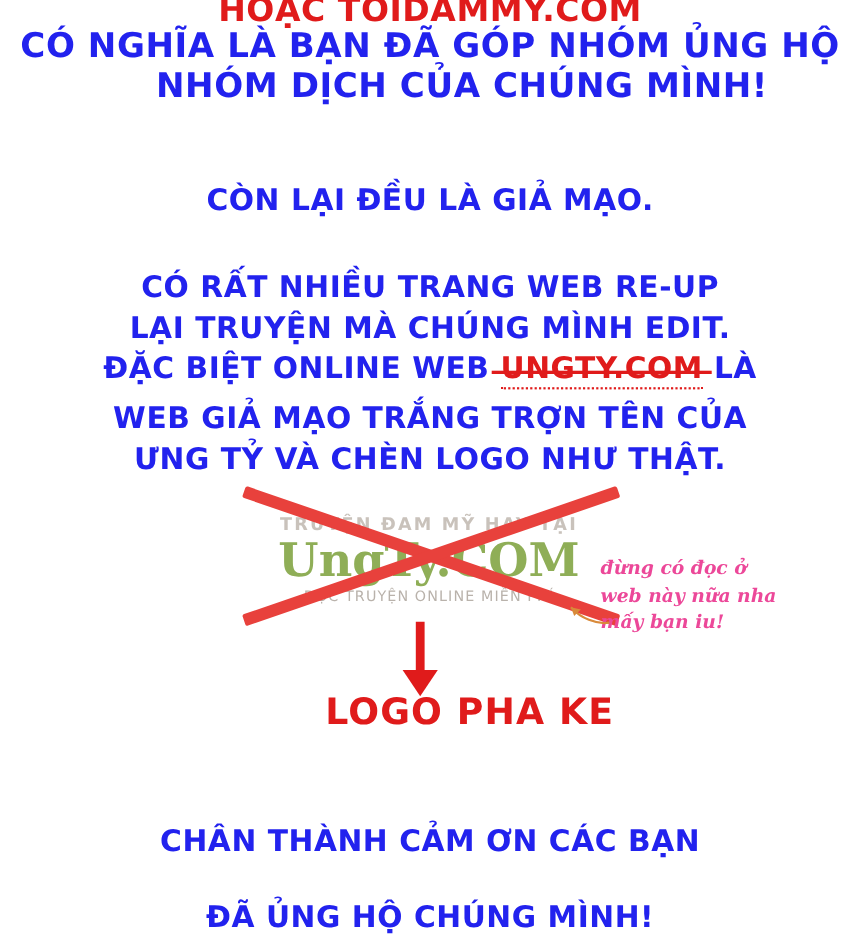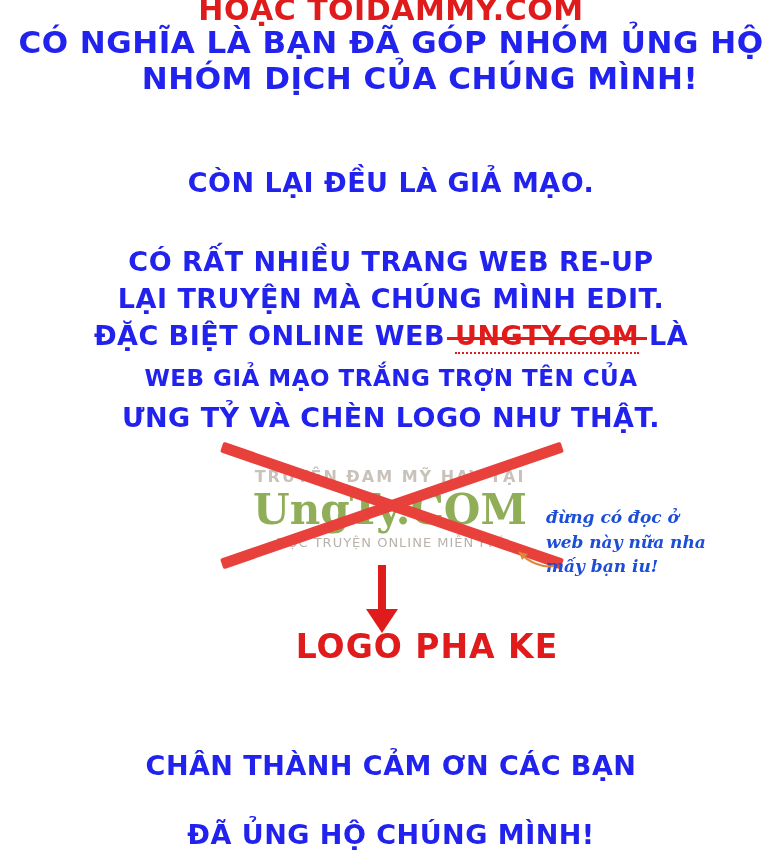--- a/index.html
+++ b/index.html
@@ -75,21 +75,21 @@
     font-size: 27px;
     font-weight: 700;
   }
   .sec2-l3 {
     top: 320px;
     font-size: 27px;
     font-weight: 700;
   }
   .sec2-l4 {
     top: 365px;
-    font-size: 23px;
+    font-size: 27px;
     font-weight: 700;
   }
   .sec2-l5 {
     top: 402px;
     font-size: 27px;
     font-weight: 700;
   }
 
   
   .strike {
@@ -172,21 +172,21 @@
   .x-mark .bar.b {
     transform: rotate(-19deg);
   }
 
   
   .note {
     position: absolute;
     left: 546px;
     top: 505px;
     width: 200px;
-    color: #1d4ed8;
+    color: #ec4899;
     font-size: 17px;
     line-height: 1.45;
     font-family: "DejaVu Serif", serif;
     font-style: italic;
     font-weight: 700;
     text-align: left;
   }
   .note-arrow {
     position: absolute;
     left: 516px;

